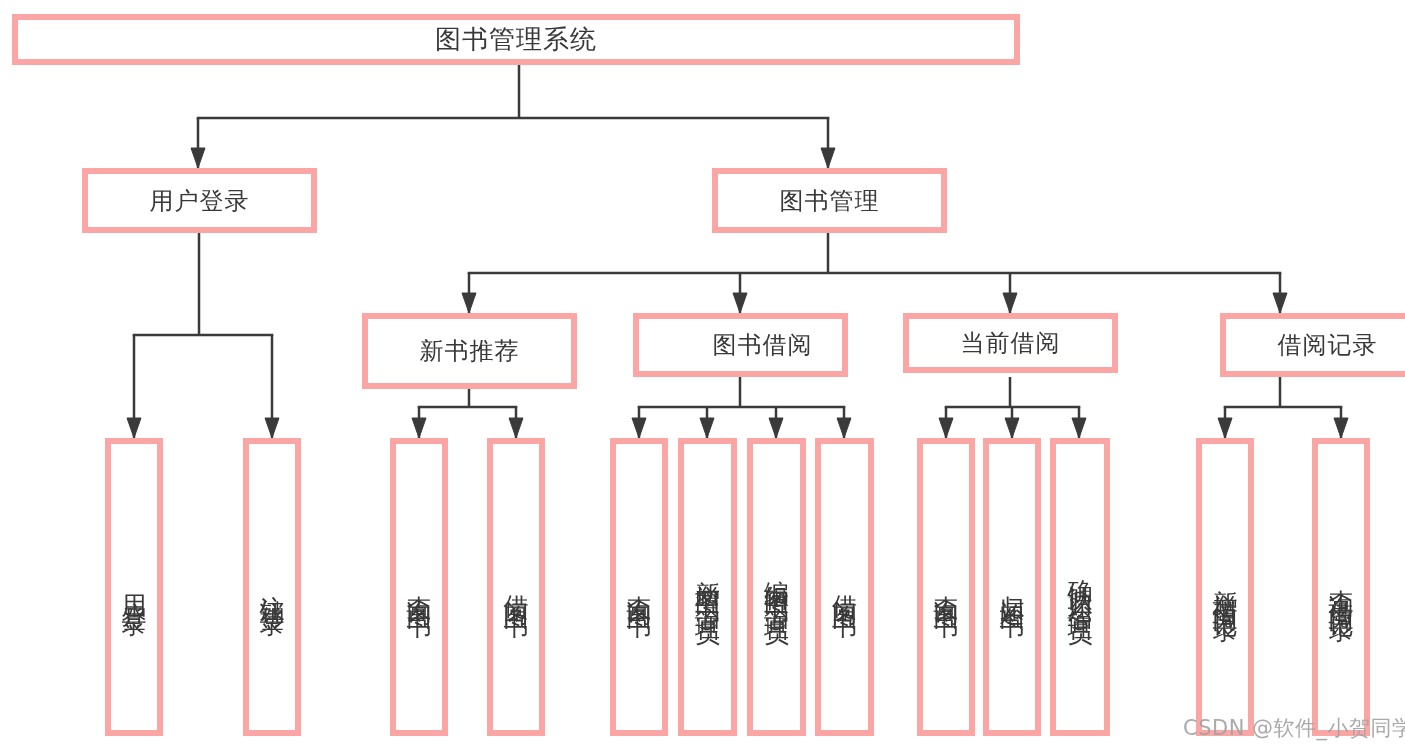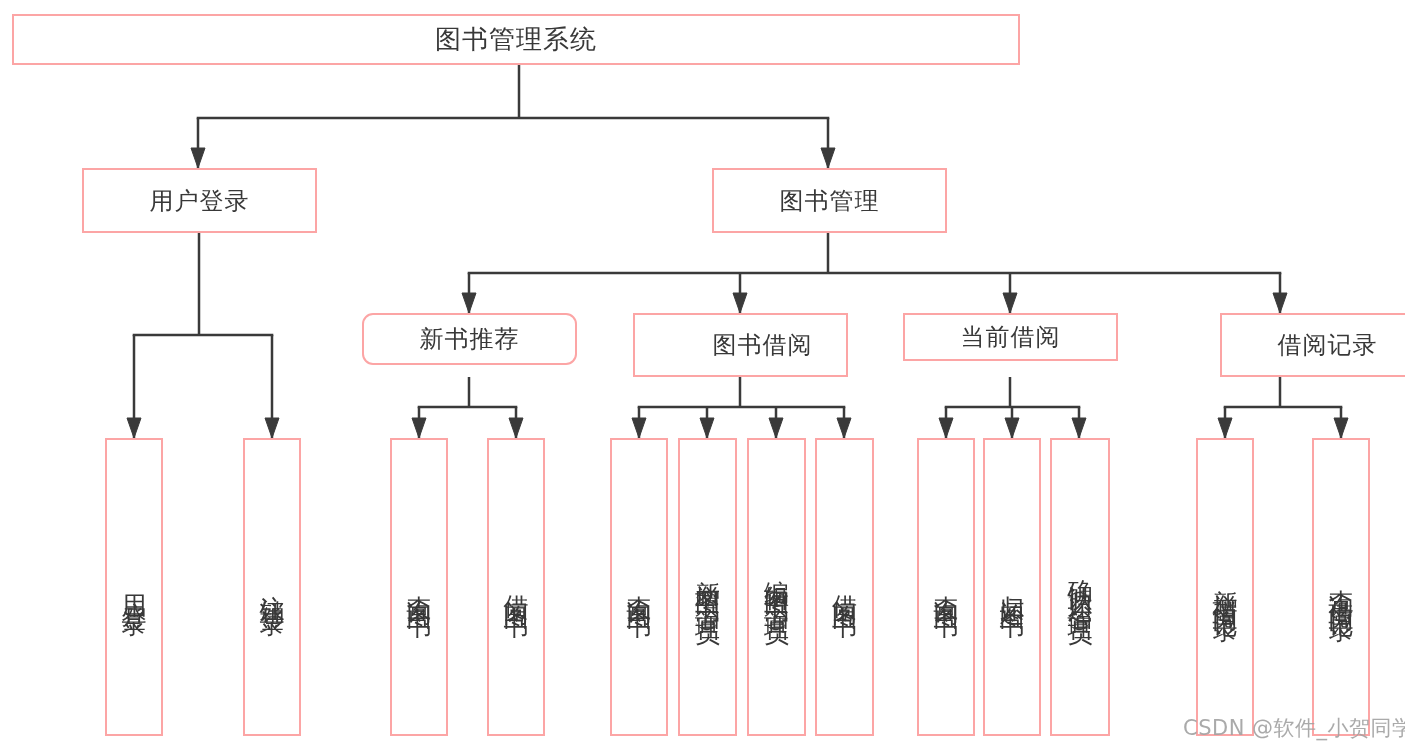--- a/index.html
+++ b/index.html
@@ -19,21 +19,21 @@
     position: absolute;
     left: 0; top: 0;
     width: 1405px;
     height: 747px;
     z-index: 1;
   }
   .box {
     position: absolute;
     box-sizing: border-box;
     background: #ffffff;
-    border: 2px solid #fca5a5;
+    border: 6px solid #fca5a5;
     color: #383838;
     display: flex;
     align-items: center;
     justify-content: center;
     text-align: center;
     z-index: 2;
     letter-spacing: 1px;
   }
   .h-node {
     font-size: 24px;
@@ -116,23 +116,23 @@
       <line x1="1225" y1="407" x2="1225" y2="438" marker-end="url(#arrow)"></line>
       <line x1="1341" y1="407" x2="1341" y2="438" marker-end="url(#arrow)"></line>
     </g>
   </svg>
 
   <div class="box root-node" style="left:12px; top:14px; width:1008px; height:51px;">图书管理系统</div>
 
   <div class="box h-node" style="left:82px; top:168px; width:235px; height:65px;">用户登录</div>
   <div class="box h-node" style="left:712px; top:168px; width:235px; height:65px;text-align:right;">图书管理</div>
 
-  <div class="box h-node" style="left:362px; top:313px; width:215px; height:52px;border-radius:11px;">新书推荐</div>
+  <div class="box h-node" style="left:362px; top:313px; width:215px; height:76px;">新书推荐</div>
   <div class="box h-node" style="left:633px; top:313px; width:215px; height:64px;padding-left:44px;">图书借阅</div>
-  <div class="box h-node" style="left:903px; top:313px; width:215px; height:48px;">当前借阅</div>
+  <div class="box h-node" style="left:903px; top:313px; width:215px; height:60px;">当前借阅</div>
   <div class="box h-node" style="left:1220px; top:313px; width:215px; height:64px;">借阅记录</div>
 
   <div class="box leaf" style="left:105px; top:438px; width:58px; height:298px;">
     <span class="vtext">用户登录</span>
   </div>
   <div class="box leaf" style="left:243px; top:438px; width:58px; height:298px;">
     <span class="vtext">注销登录</span>
   </div>
 
   <div class="box leaf" style="left:390px; top:438px; width:58px; height:298px;">

